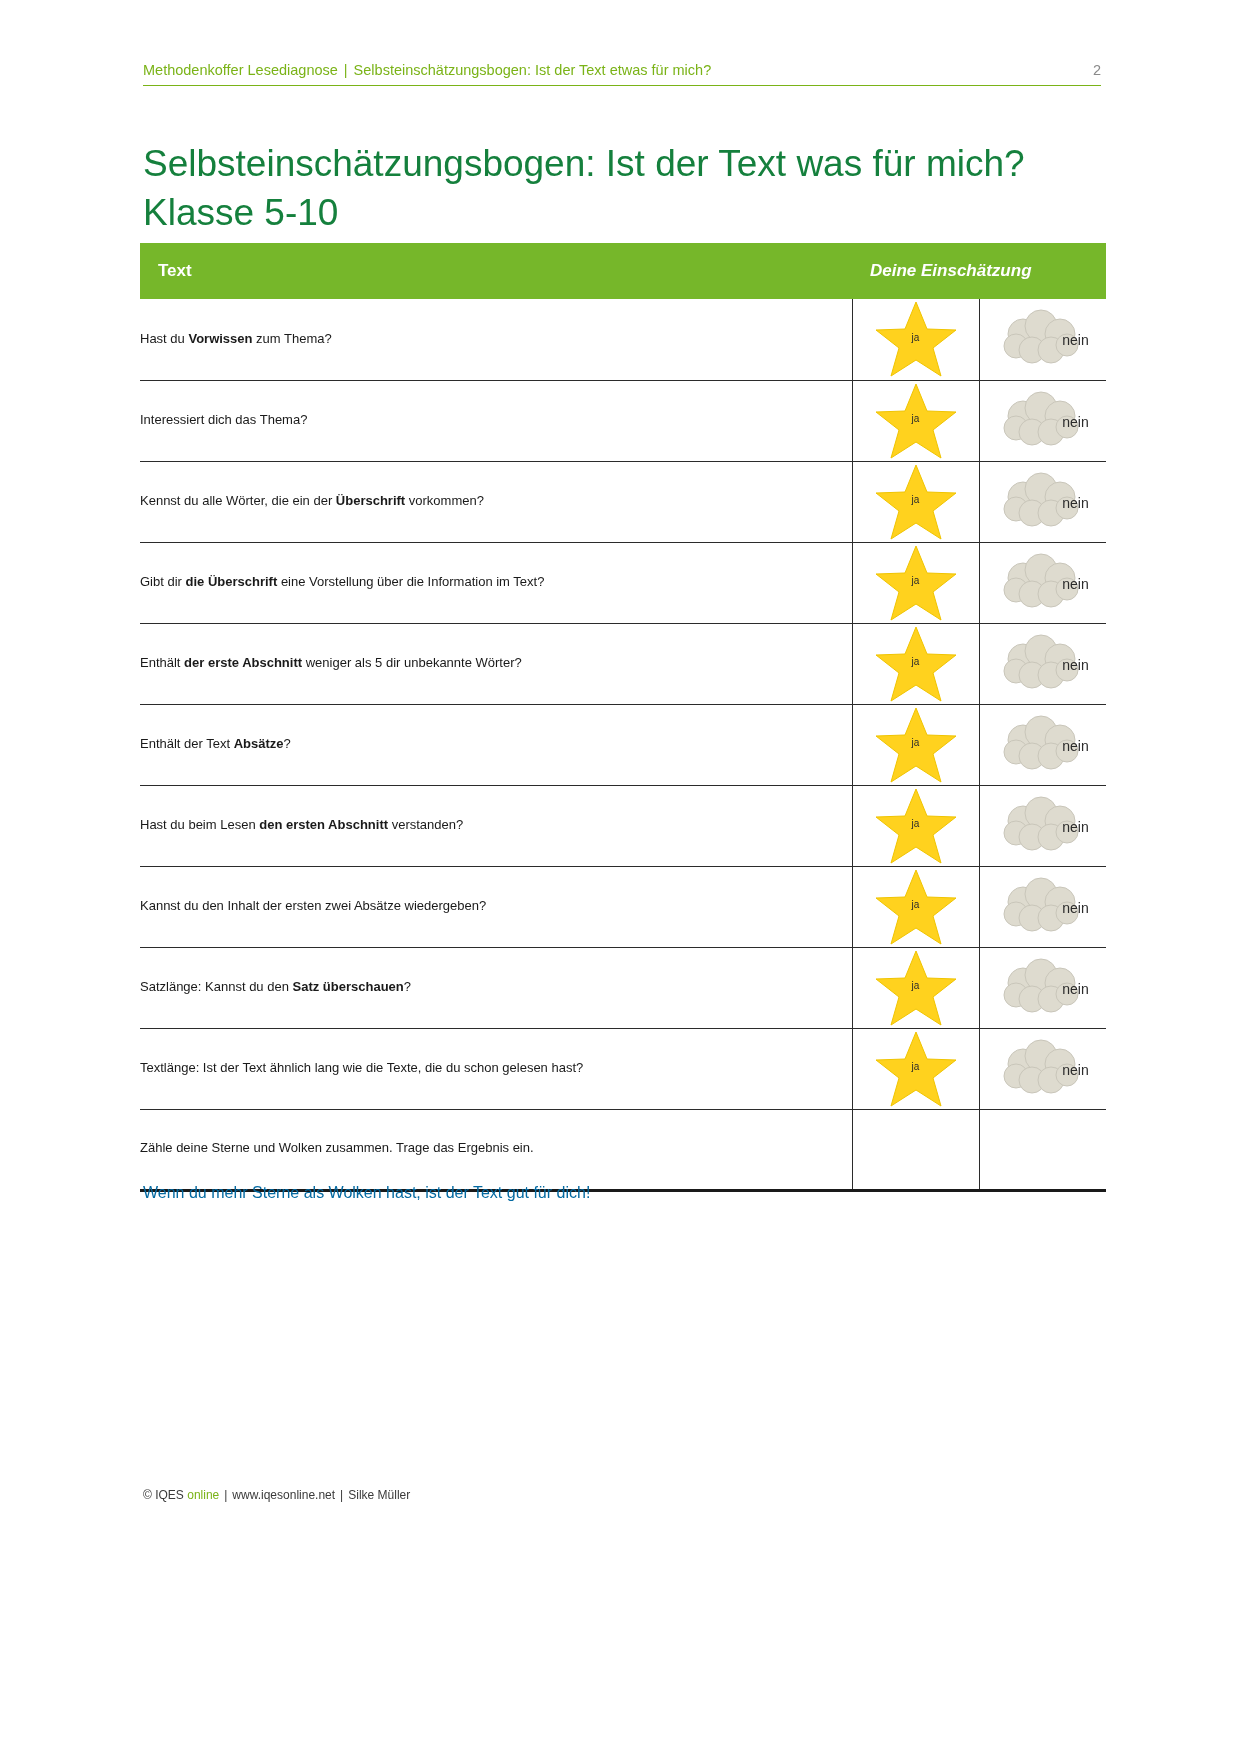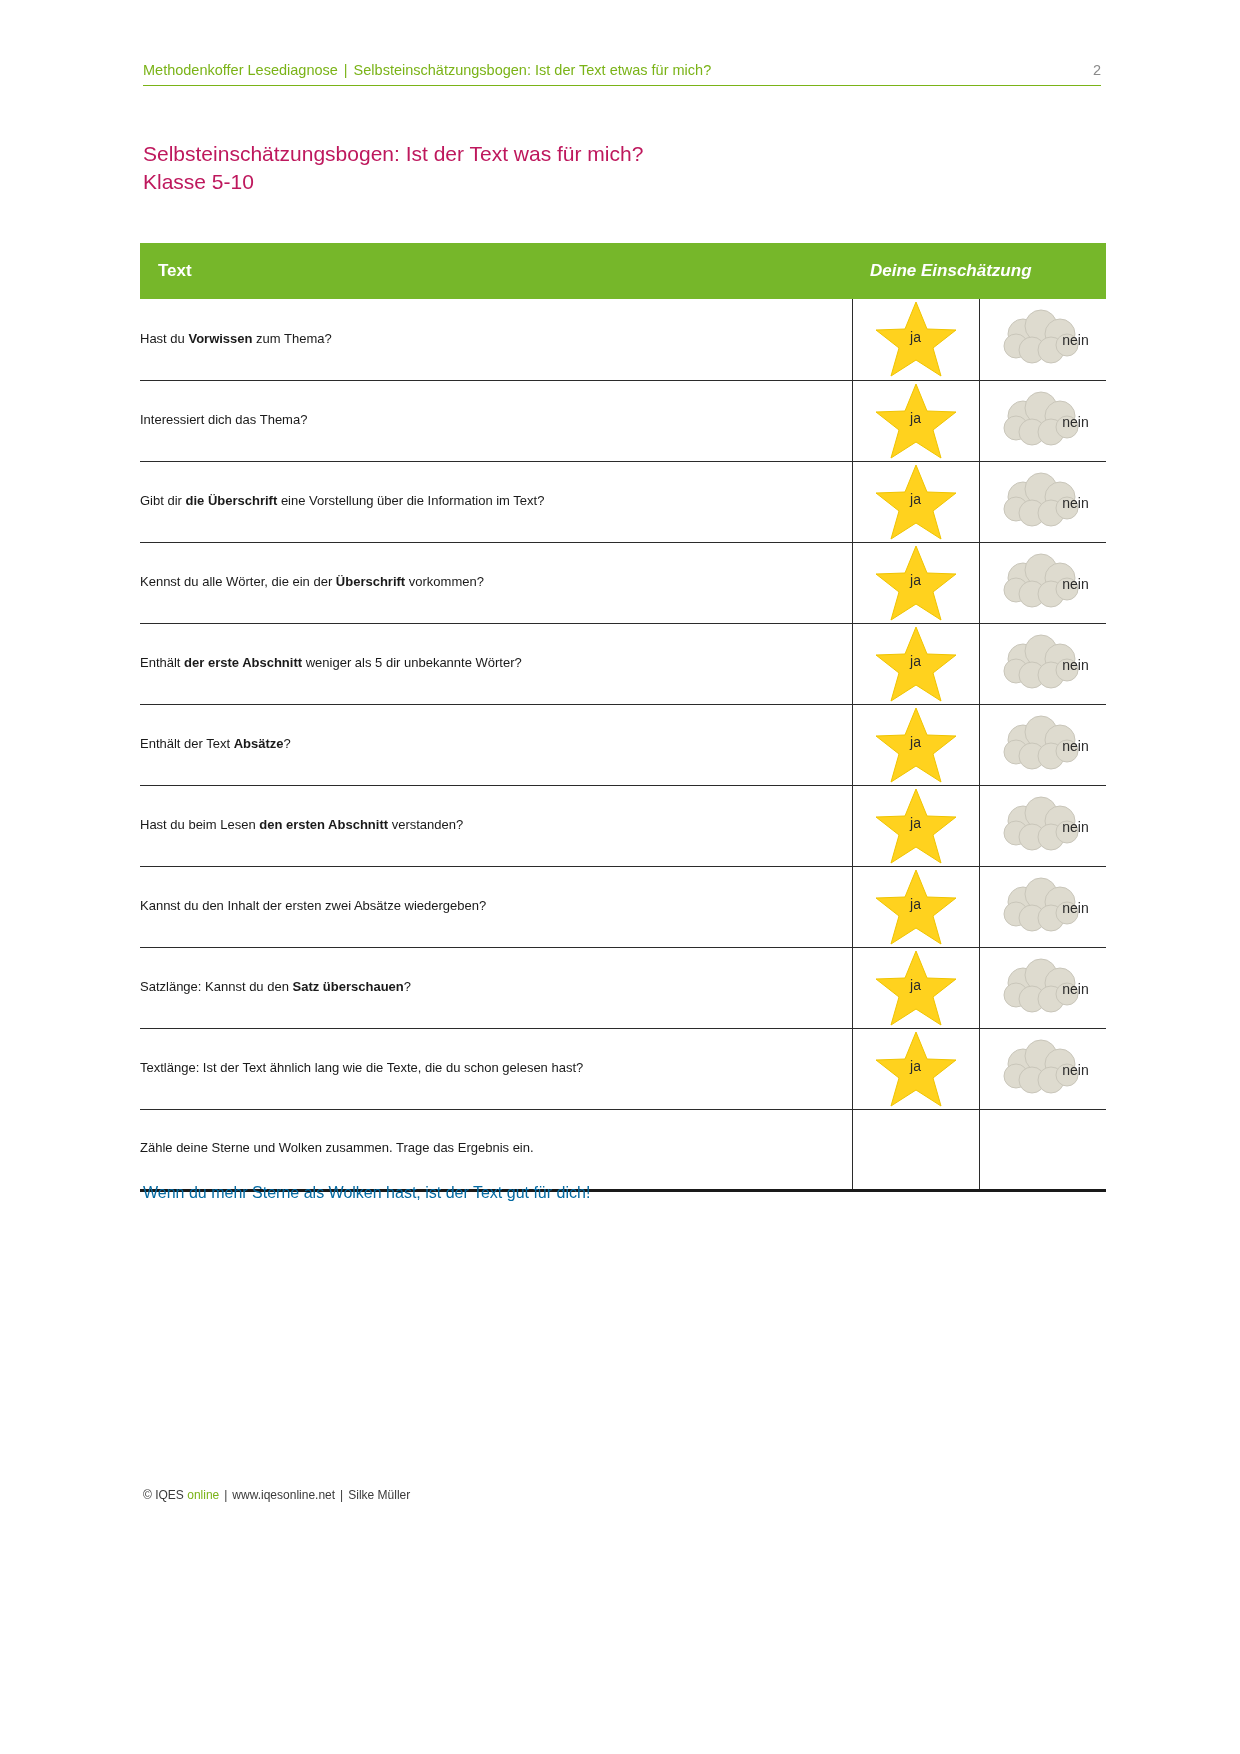--- a/index.html
+++ b/index.html
@@ -51,22 +51,22 @@
   }
 
   
   .title-block {
     position: absolute;
     left: 143px;
     top: 140px;
     width: 960px;
   }
   .title-line {
-    font-size: 21px;
-    color: #be185d;
+    font-size: 37px;
+    color: #15803d;
     line-height: 1.32;
     font-weight: 400;
   }
 
   
   .sheet {
     position: absolute;
     left: 140px;
     top: 243px;
     width: 966px;
@@ -135,21 +135,21 @@
     display: block;
   }
   .star-wrap svg { display: block; }
   .star-label {
     position: absolute;
     left: 0;
     top: 47%;
     width: 84px;
     transform: translateY(-50%);
     text-align: center;
-    font-size: 14px;
+    font-size: 10px;
     color: #2b2b2b;
     pointer-events: none;
   }
 
   
   .cloud-wrap {
     position: relative;
     width: 92px;
     height: 62px;
     margin: 0 auto;
@@ -264,48 +264,48 @@
                     <circle cx="35" cy="42" r="13"></circle>
                     <circle cx="54" cy="42" r="13"></circle>
                     <circle cx="70" cy="37" r="11"></circle>
                   </g>
                 </svg>
                 <span class="cloud-label">nein</span>
               </span>
             </td>
           </tr>
           <tr>
+            <td class="q">Kennst du alle Wörter, die ein der <b>Überschrift</b> vorkommen?</td>
+            <td class="icon star-cell">
+              <span class="star-wrap">
+                <svg width="84" height="80" viewBox="0 0 84 80">
+                  <polygon points="42,3 53,30 82,31 59,49 67,77 42,61 17,77 25,49 2,31 31,30" fill="#ffd21e" stroke="#f0c400" stroke-width="1"></polygon>
+                </svg>
+                <span class="star-label">ja</span>
+              </span>
+            </td>
+            <td class="icon cloud-cell">
+              <span class="cloud-wrap">
+                <svg width="92" height="62" viewBox="0 0 92 62">
+                  <g fill="#dedbcf" stroke="#c9c6ba" stroke-width="1">
+                    <circle cx="26" cy="26" r="15"></circle>
+                    <circle cx="44" cy="18" r="16"></circle>
+                    <circle cx="63" cy="26" r="15"></circle>
+                    <circle cx="19" cy="38" r="12"></circle>
+                    <circle cx="35" cy="42" r="13"></circle>
+                    <circle cx="54" cy="42" r="13"></circle>
+                    <circle cx="70" cy="37" r="11"></circle>
+                  </g>
+                </svg>
+                <span class="cloud-label">nein</span>
+              </span>
+            </td>
+          </tr>
+          <tr>
             <td class="q">Gibt dir <b>die Überschrift</b> eine Vorstellung über die Information im Text?</td>
-            <td class="icon star-cell">
-              <span class="star-wrap">
-                <svg width="84" height="80" viewBox="0 0 84 80">
-                  <polygon points="42,3 53,30 82,31 59,49 67,77 42,61 17,77 25,49 2,31 31,30" fill="#ffd21e" stroke="#f0c400" stroke-width="1"></polygon>
-                </svg>
-                <span class="star-label">ja</span>
-              </span>
-            </td>
-            <td class="icon cloud-cell">
-              <span class="cloud-wrap">
-                <svg width="92" height="62" viewBox="0 0 92 62">
-                  <g fill="#dedbcf" stroke="#c9c6ba" stroke-width="1">
-                    <circle cx="26" cy="26" r="15"></circle>
-                    <circle cx="44" cy="18" r="16"></circle>
-                    <circle cx="63" cy="26" r="15"></circle>
-                    <circle cx="19" cy="38" r="12"></circle>
-                    <circle cx="35" cy="42" r="13"></circle>
-                    <circle cx="54" cy="42" r="13"></circle>
-                    <circle cx="70" cy="37" r="11"></circle>
-                  </g>
-                </svg>
-                <span class="cloud-label">nein</span>
-              </span>
-            </td>
-          </tr>
-          <tr>
-            <td class="q">Kennst du alle Wörter, die ein der <b>Überschrift</b> vorkommen?</td>
             <td class="icon star-cell">
               <span class="star-wrap">
                 <svg width="84" height="80" viewBox="0 0 84 80">
                   <polygon points="42,3 53,30 82,31 59,49 67,77 42,61 17,77 25,49 2,31 31,30" fill="#ffd21e" stroke="#f0c400" stroke-width="1"></polygon>
                 </svg>
                 <span class="star-label">ja</span>
               </span>
             </td>
             <td class="icon cloud-cell">
               <span class="cloud-wrap">

